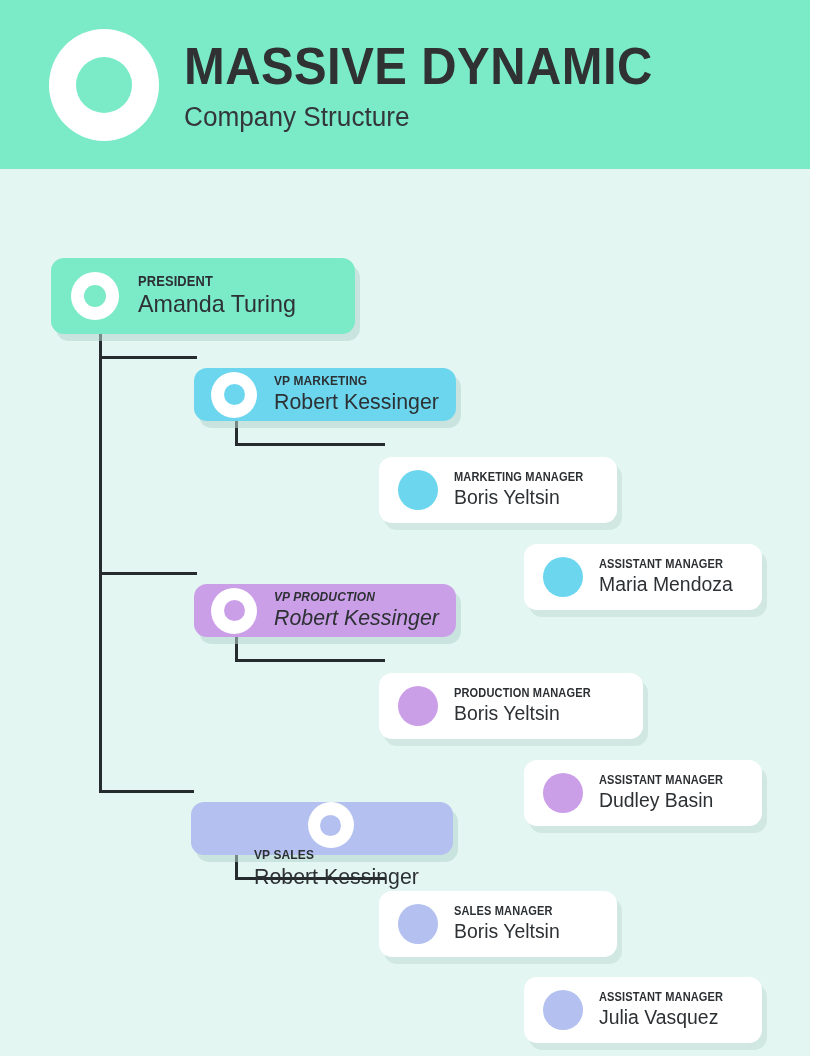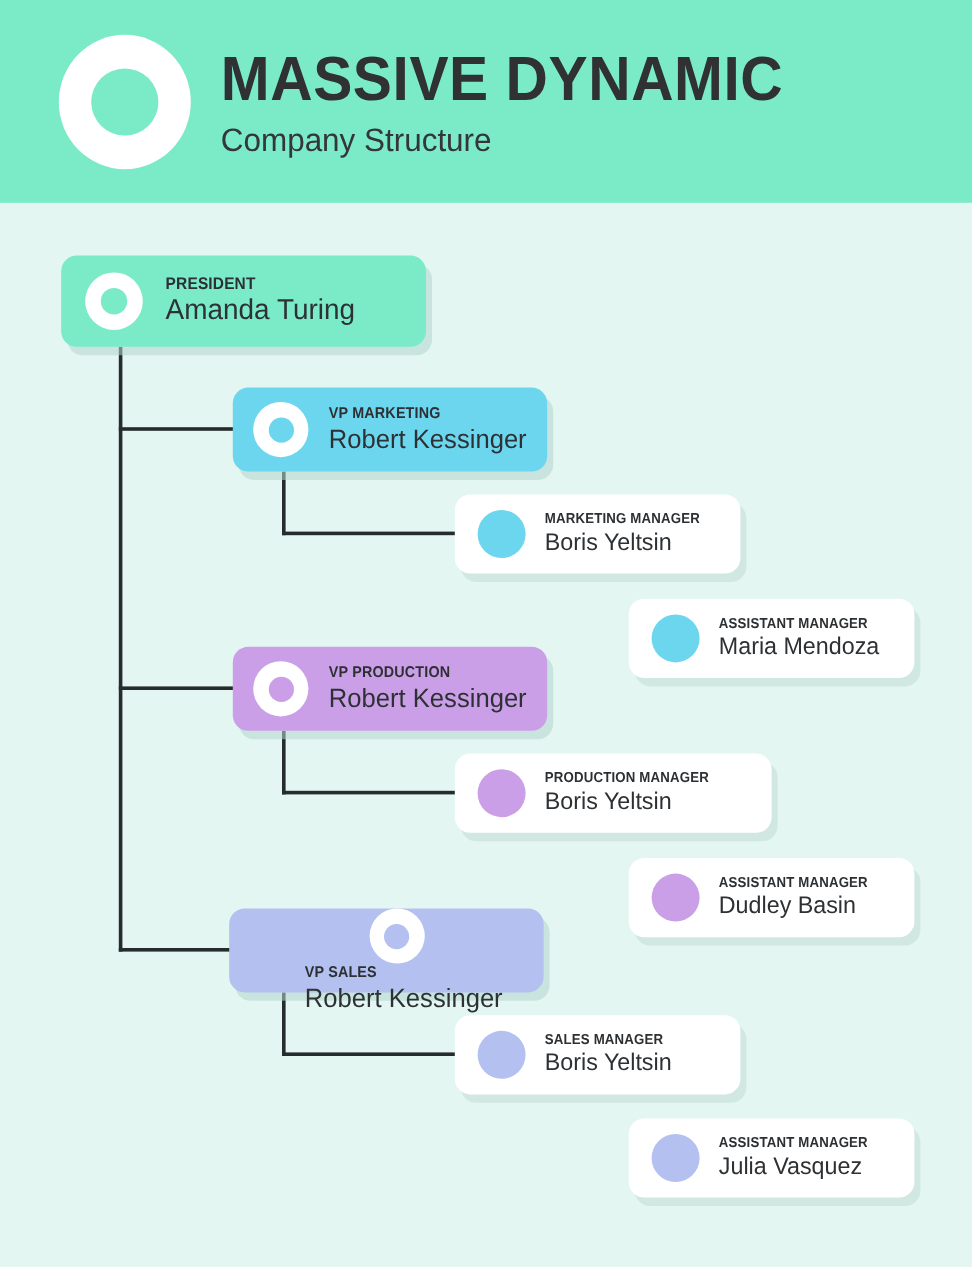--- a/index.html
+++ b/index.html
@@ -26,21 +26,21 @@
   .brand-sub{margin-top:12px;font-size:27px;line-height:1.0;color:#34373a;font-weight:400;
              transform:scaleX(0.97);transform-origin:left center;white-space:nowrap;}
 
   
   .line{position:absolute;background:#262b2e;}
   .v{width:3px;}
   .h{height:3px;}
 
   
   .card{position:absolute;border-radius:13px;display:flex;align-items:center;
-        box-sizing:border-box;}
+        box-sizing:border-box;margin-top:45px;}
   .card.vp{box-shadow:5px 7px 0 0 rgba(180,214,205,0.55);}
   .card.mgr{background:#ffffff;box-shadow:5px 7px 0 0 rgba(186,216,208,0.45);}
 
   .avatar-ring{border-radius:50%;background:#ffffff;display:flex;align-items:center;
                justify-content:center;flex:none;}
   .avatar-hole{border-radius:50%;}
   .avatar-dot{border-radius:50%;flex:none;}
 
   .txt{display:flex;flex-direction:column;justify-content:center;}
   .role{font-size:13px;font-weight:700;color:#2c3033;letter-spacing:0.15px;
@@ -51,30 +51,30 @@
 
   
   #card-president{left:51px;top:213px;width:304px;height:76px;background:#7aeac7;padding-left:20px;}
   #card-president .avatar-ring{width:48px;height:48px;}
   #card-president .avatar-hole{width:22px;height:22px;background:#7aeac7;}
   #card-president .txt{margin-left:19px;}
   #card-president .role{font-size:14px;}
   #card-president .person{font-size:24px;margin-top:1px;}
 
   
-  .card.vp.level2{width:262px;height:70px;padding-left:17px;}
+  .card.vp.level2{width:262px;height:53px;padding-left:17px;}
   .card.vp.level2 .avatar-ring{width:46px;height:46px;}
   .card.vp.level2 .avatar-hole{width:21px;height:21px;}
   .card.vp.level2 .txt{margin-left:17px;}
   .card.vp.level2 .role{font-size:13px;}
   .card.vp.level2 .person{font-size:22px;margin-top:1px;}
 
   #card-vp-marketing{left:194px;top:323px;background:#6cd6ef;}
   #card-vp-marketing .avatar-hole{background:#6cd6ef;}
-  #card-vp-production{left:194px;top:539px;background:#cb9fe8;}
+  #card-vp-production{left:194px;top:539px;background:#cb9fe8;font-style:italic;}
   #card-vp-production .avatar-hole{background:#cb9fe8;}
   #card-vp-sales{left:191px;top:757px;background:#b3c0f0;flex-direction:column;}
   #card-vp-sales .avatar-hole{background:#b3c0f0;}
 
   
   .card.mgr{padding-left:19px;}
   .card.mgr .avatar-dot{width:40px;height:40px;}
   .card.mgr .txt{margin-left:16px;}
   .card.mgr .role{font-size:12px;}
   .card.mgr .person{font-size:20px;margin-top:1px;}

